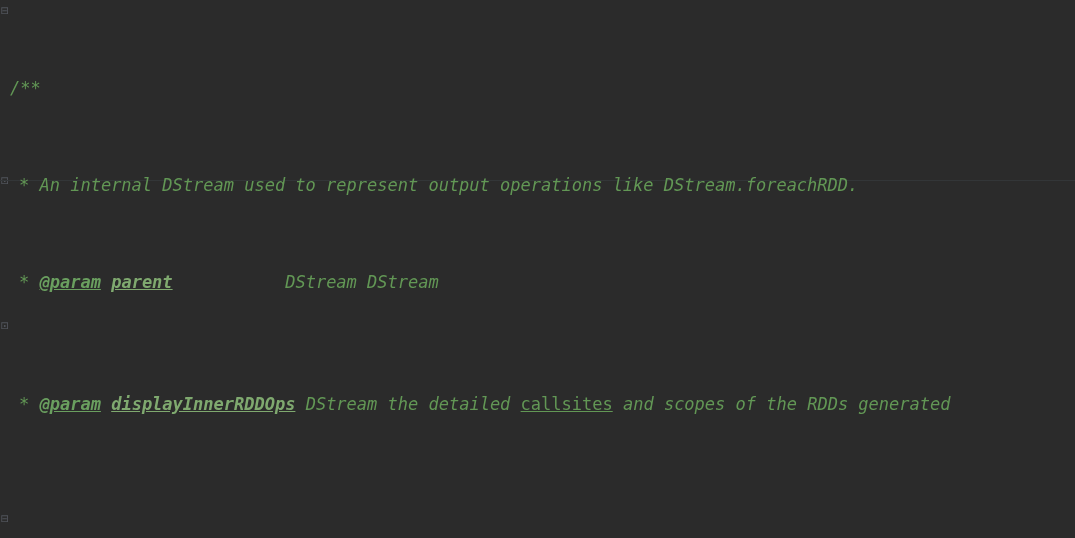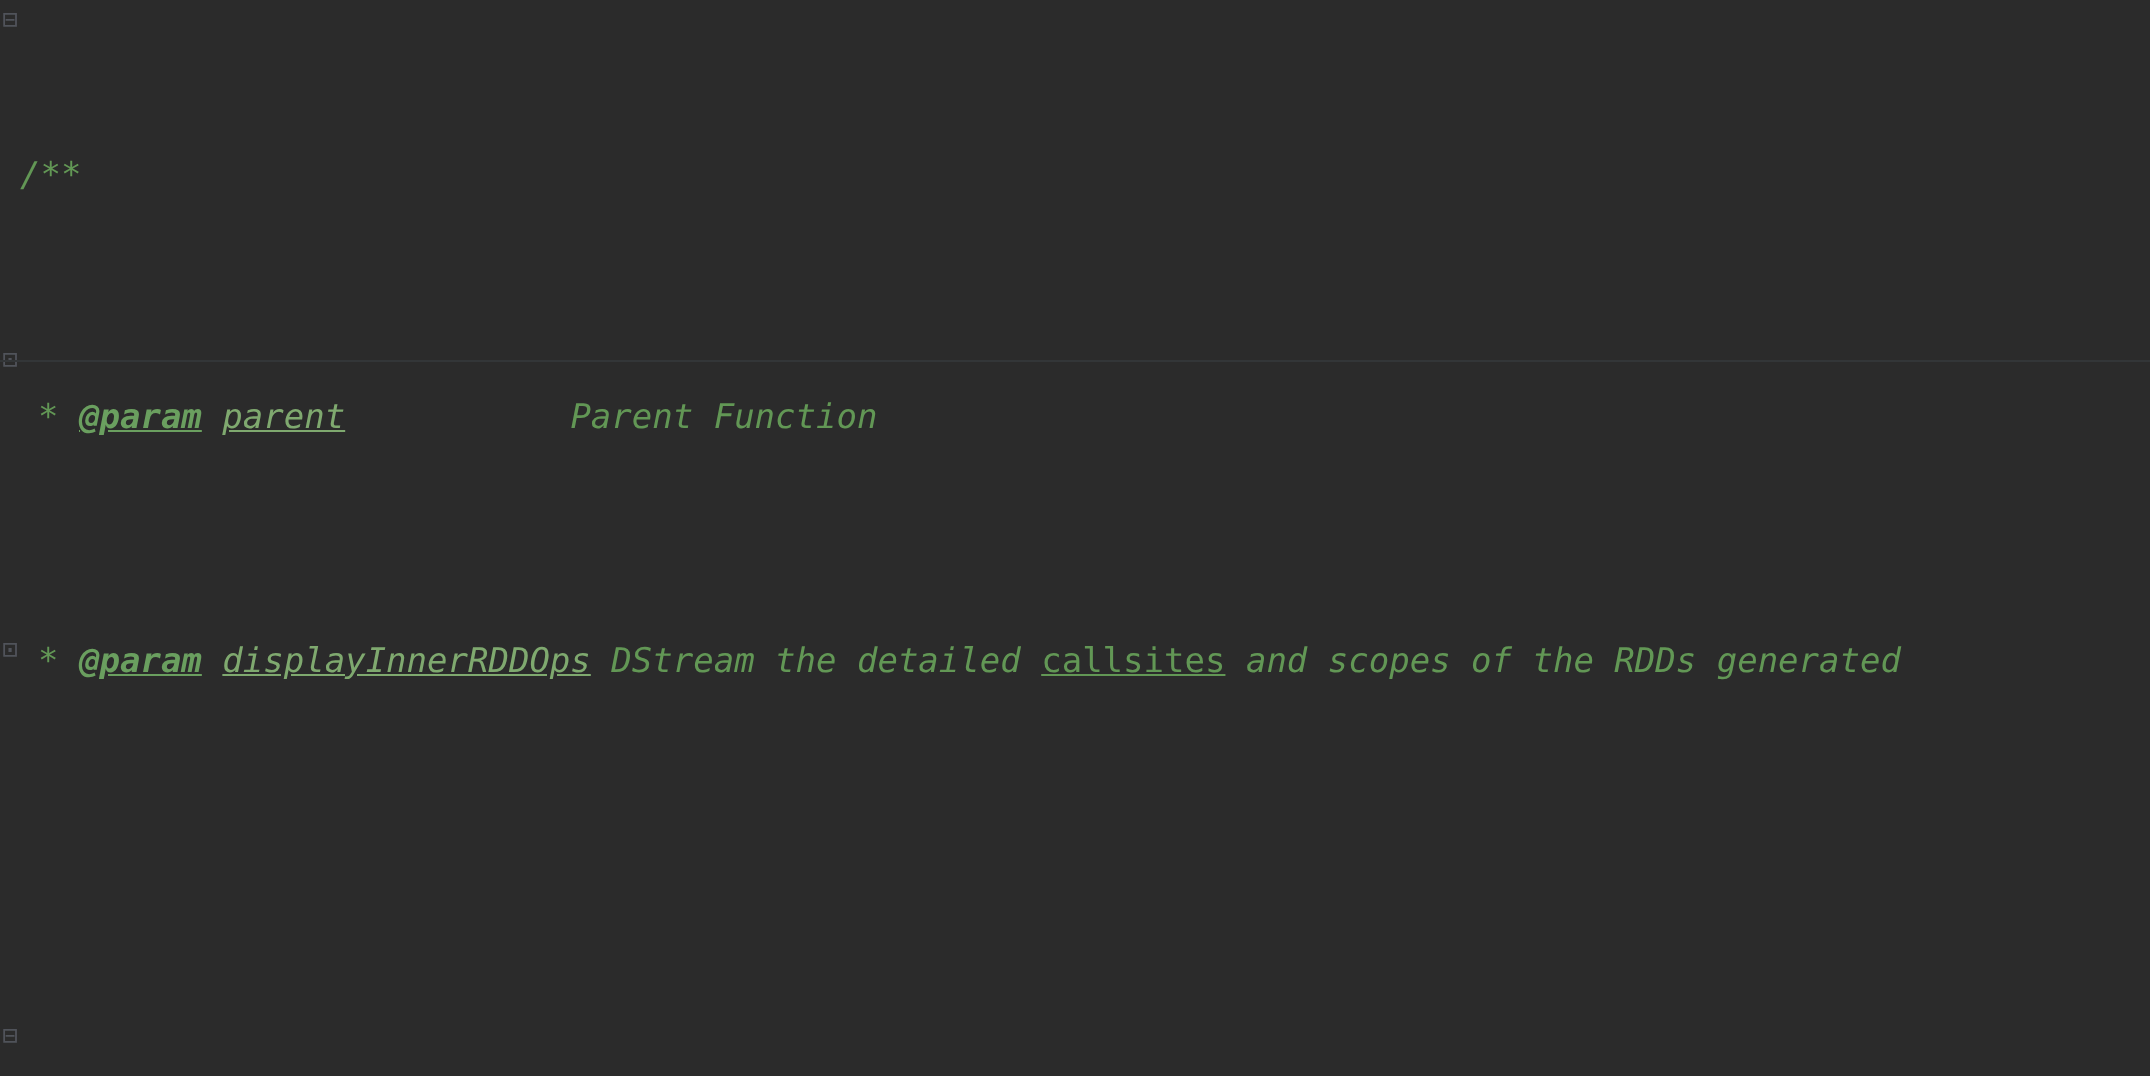--- a/index.html
+++ b/index.html
@@ -45,21 +45,21 @@
     white-space: pre;
   }
   .ln {
     display: block;
     height: 24.3px;
     padding-left: 0;
   }
   
   .cmt       { color: #629755; font-style: italic; }
   .cmt-tag   { color: #6a9f5f; font-style: italic; font-weight: bold; text-decoration: underline; }
-  .cmt-par   { color: #7fa96f; font-style: italic; font-weight: normal; text-decoration: underline; }
+  .cmt-par   { color: #7fa96f; font-style: italic; font-weight: bold; text-decoration: underline; }
   .cmt-link  { color: #629755; text-decoration: underline; }
   .divider {
     position: absolute;
     left: 0;
     width: 1075px;
     height: 1px;
     background: #333638;
   }
 </style>
 </head>
@@ -73,22 +73,23 @@
     <div class="fold" style="top:320px">⊡</div>
     <div class="fold" style="top:513px">⊟</div>
   </div>
 
   <div class="divider" style="top:180px"></div>
 
   <div class="code">
 
     <span class="ln"><span style="padding-left:10px"></span><span class="cmt">/**</span></span>
 
+    <span class="ln"><span style="padding-left:19px"></span><span class="cmt">*</span><span class="cmt"> An internal DStream used to represent output operations like DStream.foreachRDD.</span></span>
 
-    <span class="ln"><span style="padding-left:19px"></span><span class="cmt">*</span><span class="cmt"> </span><span class="cmt-tag">@param</span><span class="cmt"> </span><span class="cmt-par">parent</span><span class="cmt">           </span><span class="cmt">Parent Function</span></span>
+    <span class="ln"><span style="padding-left:19px"></span><span class="cmt">*</span><span class="cmt"> </span><span class="cmt-tag">@param</span><span class="cmt"> </span><span class="cmt-par">parent</span><span class="cmt">           </span><span class="cmt">DStream DStream</span></span>
 
 
     <span class="ln"><span style="padding-left:19px"></span><span class="cmt">*</span><span class="cmt"> </span><span class="cmt-tag">@param</span><span class="cmt"> </span><span class="cmt-par">displayInnerRDDOps</span><span class="cmt"> </span><span class="cmt">DStream the detailed </span><span class="cmt-link">callsites</span><span class="cmt"> and scopes of the RDDs generated</span></span>
 
     
 
     
 
     
 

